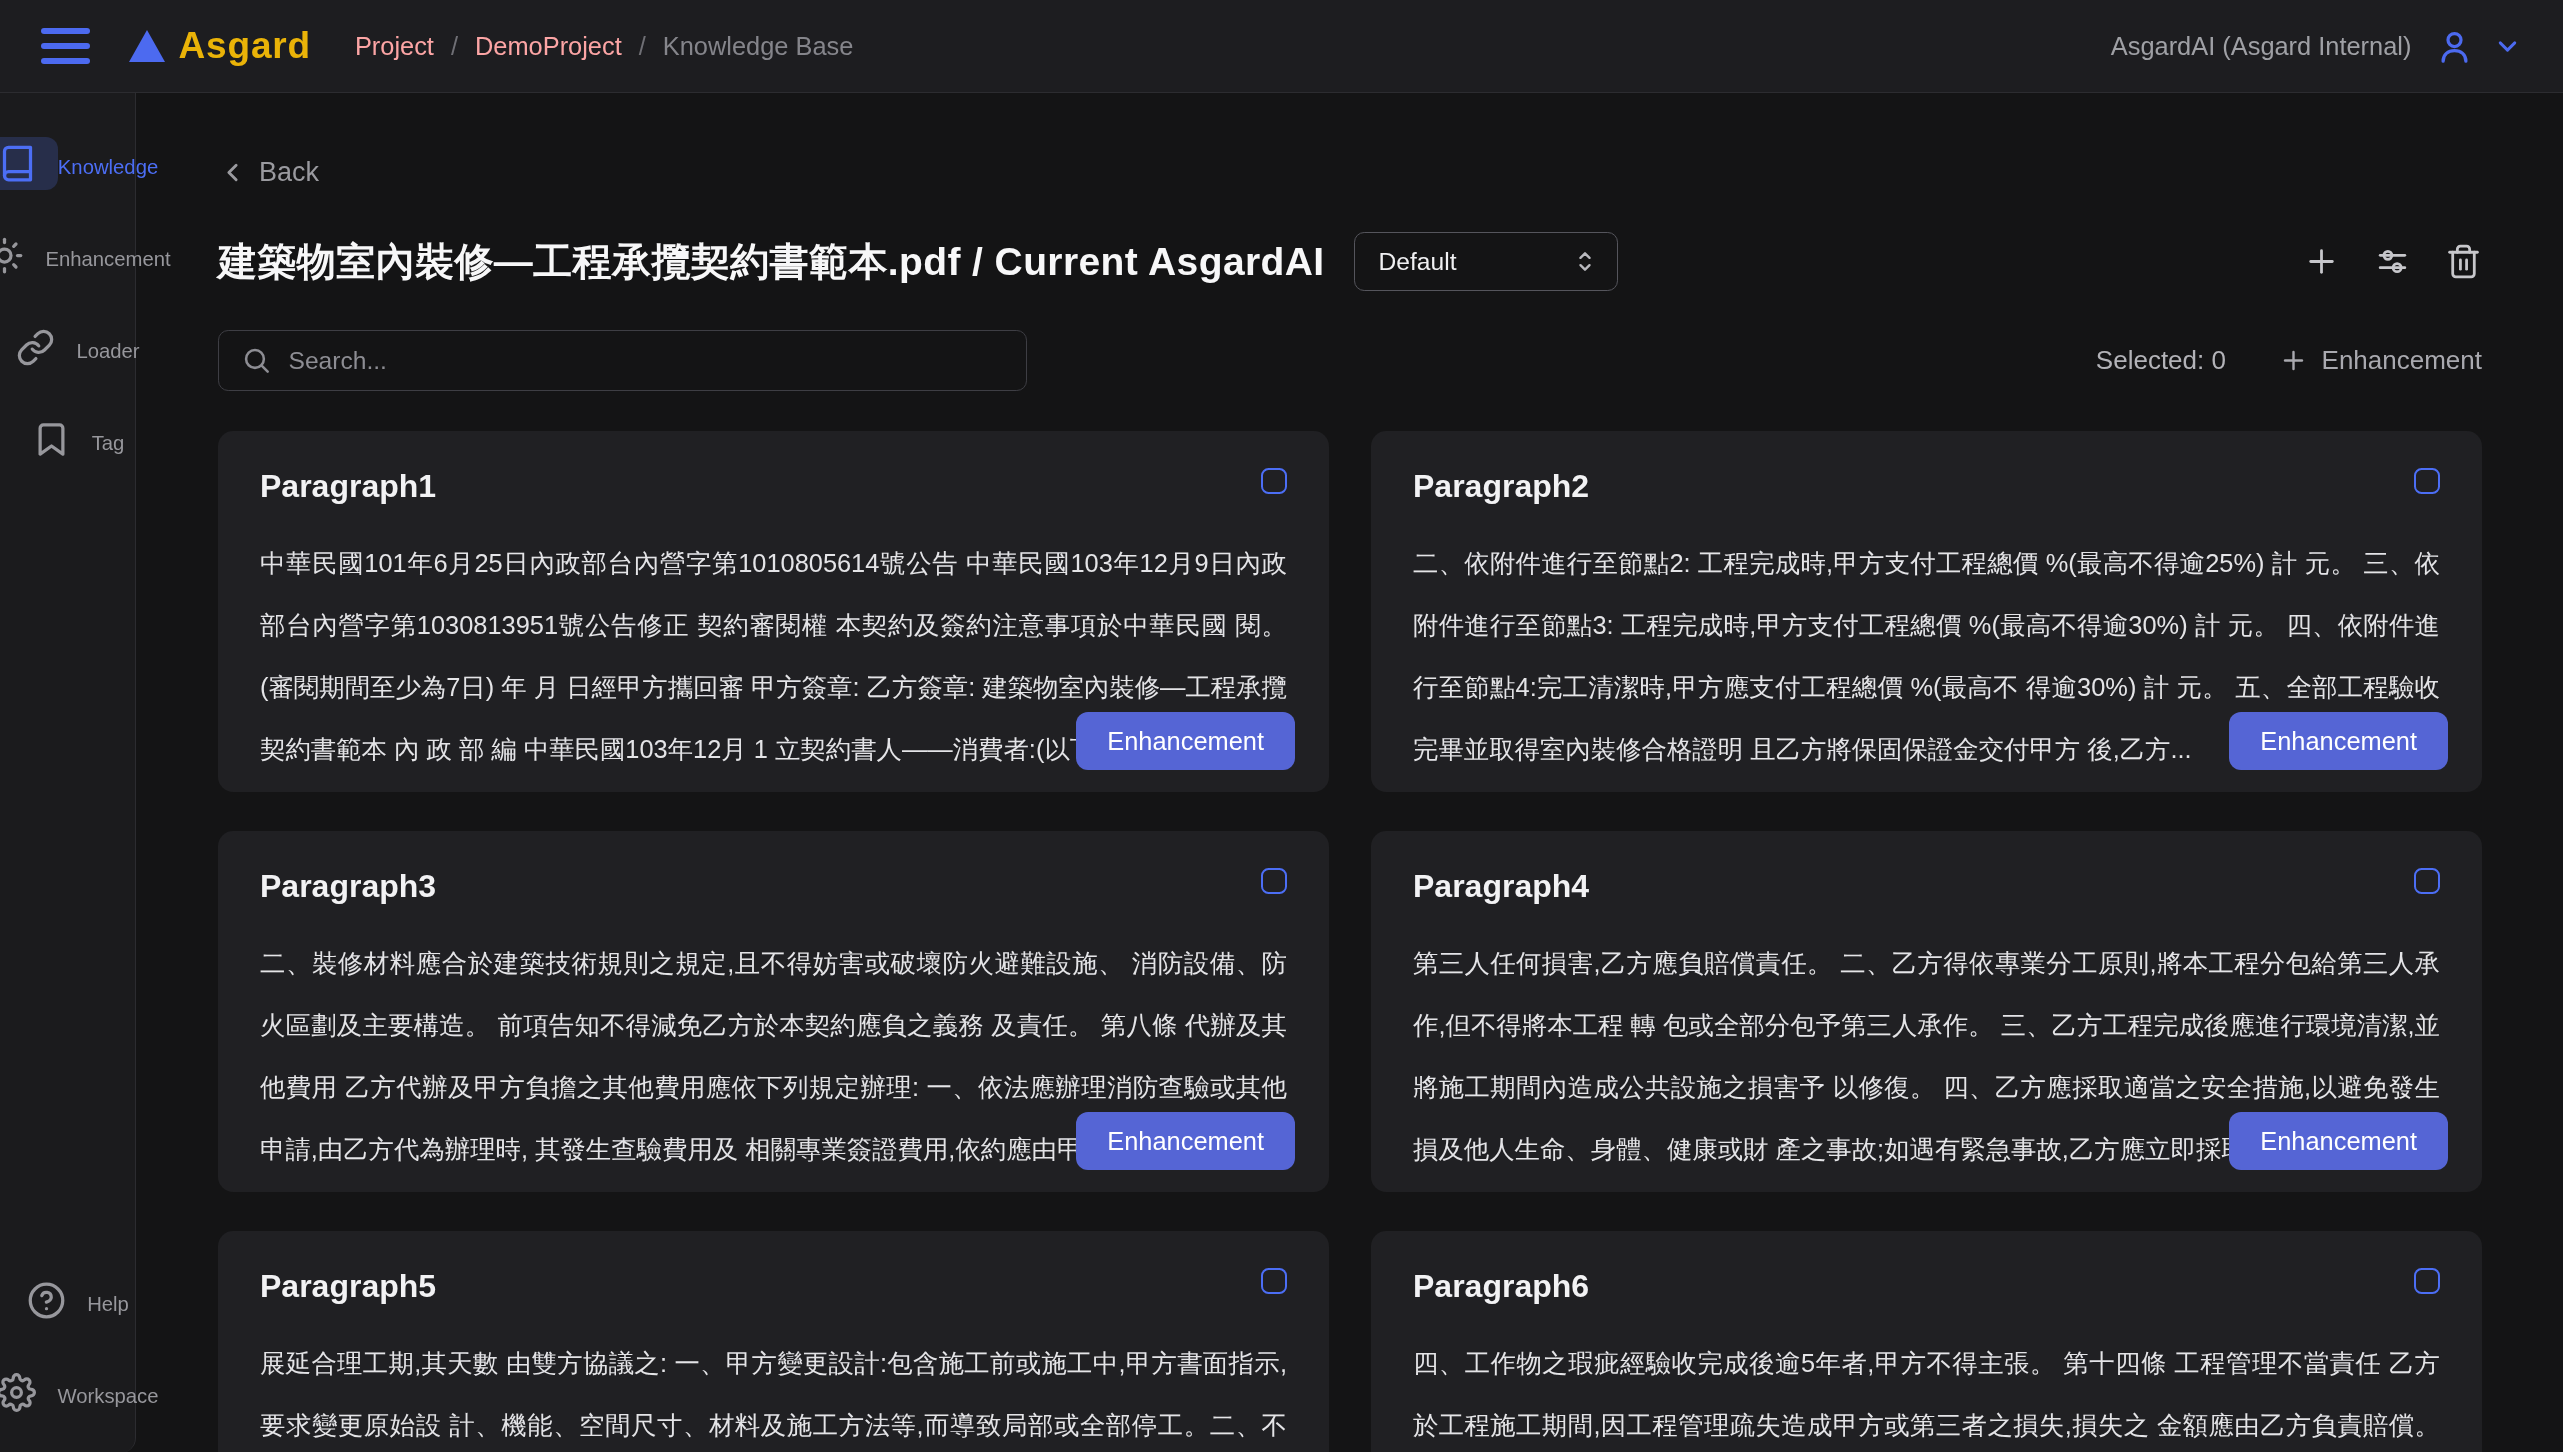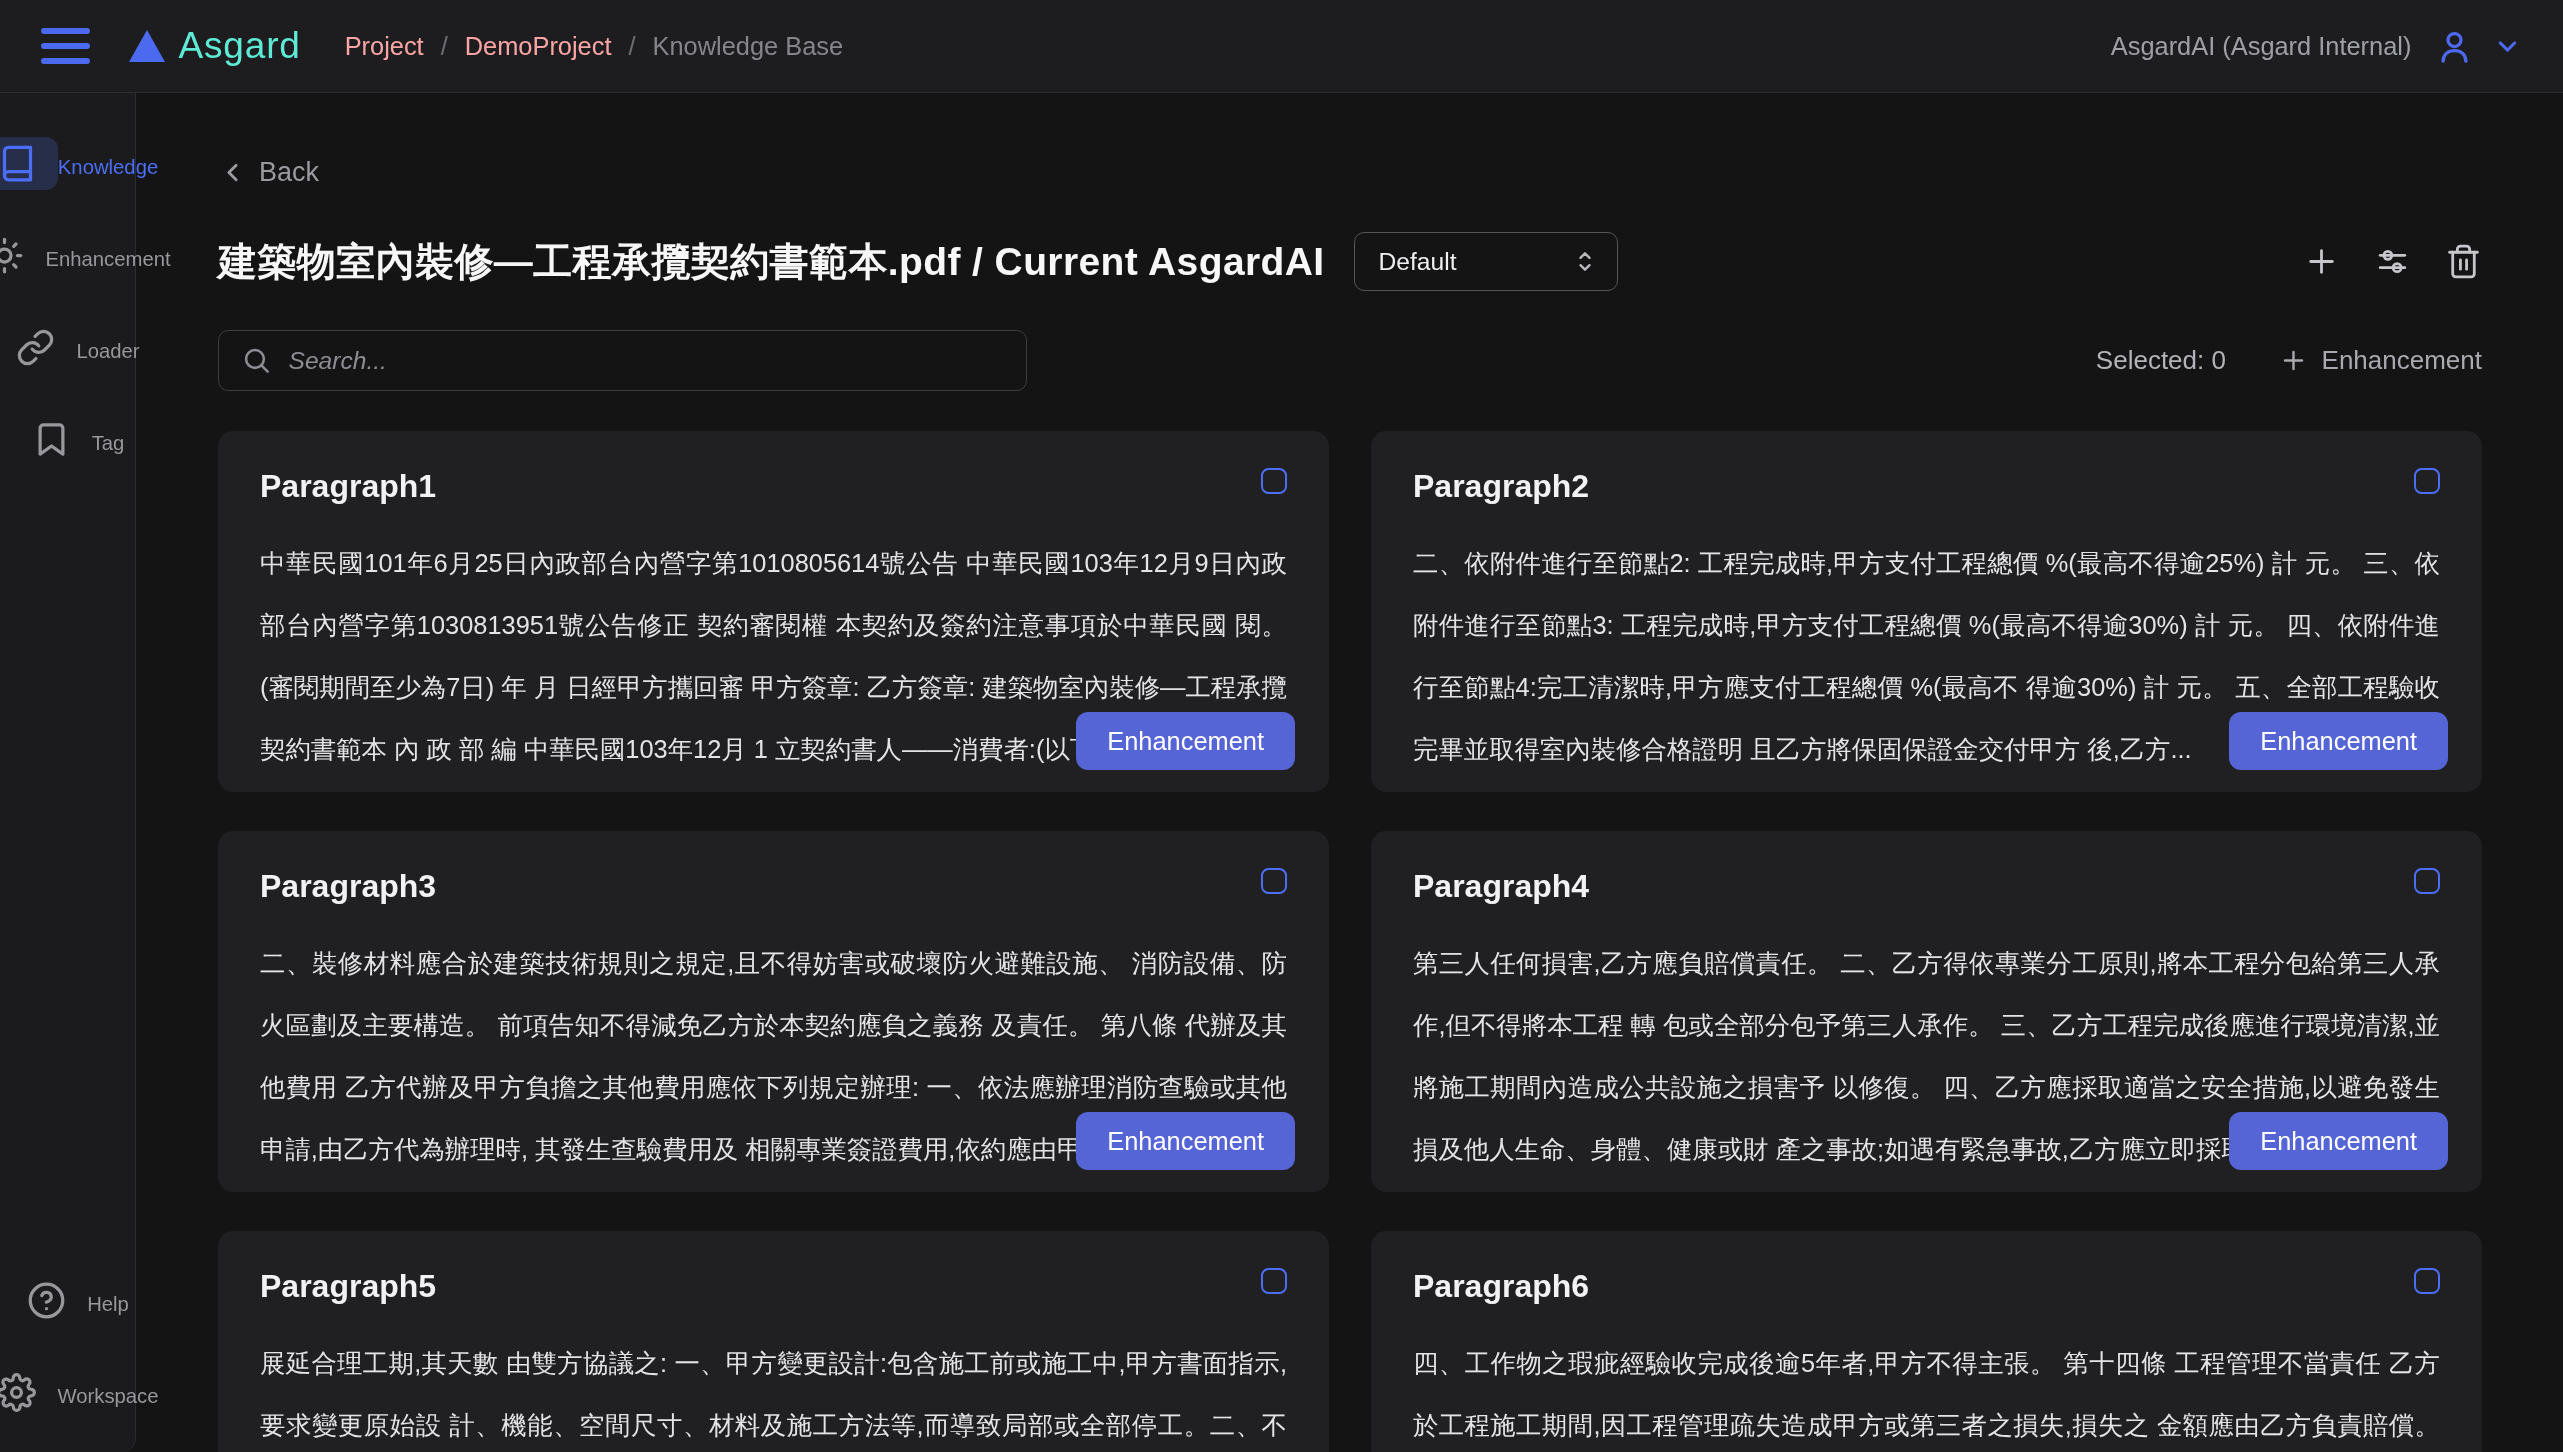--- a/index.html
+++ b/index.html
@@ -6,21 +6,21 @@
   html,body { background:#0f0f10; }
   body { font-family:"Liberation Sans", sans-serif; }
   .app { position:relative; width:2563px; height:1453px; background:#141415; overflow:hidden; display:flex; flex-direction:column; }
 
   
   .navbar { height:93px; flex:0 0 93px; background:#1d1d20; border-bottom:0.8px solid #2c2c30; display:flex; align-items:center; padding:0 41px; }
   .hamburger { width:49px; height:36px; display:flex; flex-direction:column; justify-content:space-between; cursor:pointer; }
   .hamburger span { display:block; height:6px; border-radius:3.4px; background:#4c6af0; }
   .brand { display:flex; align-items:center; margin-left:39px; }
   .brand-triangle { width:0; height:0; border-left:18.6px solid transparent; border-right:18.6px solid transparent; border-bottom:32px solid #4c6af0; margin-right:13.6px; }
-  .brand-name { color:#5eead4; font-size:37px; font-weight:normal; letter-spacing:0.8px; }
+  .brand-name { color:#eab308; font-size:37px; font-weight:bold; letter-spacing:0.8px; }
   .breadcrumb { display:flex; align-items:center; margin-left:44px; font-size:25.4px; }
   .breadcrumb .crumb { color:#fca5a5; }
   .breadcrumb .sep { color:#6f6f75; margin:0 17px; }
   .breadcrumb .crumb.current { color:#85858b; }
   .nav-right { margin-left:auto; display:flex; align-items:center; }
   .account-name { color:#9fa0a5; font-size:25.4px; margin-right:24px; }
   .icon { display:inline-flex; align-items:center; justify-content:center; }
   .icon svg { display:block; }
   .accent { color:#4c6af0; }
 
@@ -45,21 +45,21 @@
   .title-row { display:flex; align-items:center; margin-bottom:39px; }
   .page-title { color:#f7f7f8; font-size:39px; font-weight:bold; letter-spacing:0.4px; }
   .segment-select { margin-left:29px; width:264px; height:59px; border:1.7px solid #55555c; border-radius:10.2px; background:transparent; display:flex; align-items:center; padding:0 20.3px 0 24px; cursor:pointer; }
   .segment-select .value { color:#f0f0f2; font-size:24.6px; flex:1; }
   .title-actions { margin-left:auto; display:flex; align-items:center; color:#c7c7cb; }
   .title-actions .act { margin-left:34px; cursor:pointer; }
 
   
   .toolbar-row { display:flex; align-items:center; margin-bottom:40px; }
   .search-box { width:809px; height:61px; border:1.7px solid #3e3e44; border-radius:10.2px; display:flex; align-items:center; padding:0 22px; color:#8d8d93; }
-  .search-box input { flex:1; margin-left:17px; background:transparent; border:none; outline:none; color:#e8e8ea; font-size:24.6px; font-family:"Liberation Sans", sans-serif;font-style:italic; }
+  .search-box input { flex:1; margin-left:17px; background:transparent; border:none; outline:none; color:#e8e8ea; font-size:24.6px; font-family:"Liberation Sans", sans-serif; }
   .search-box input::placeholder { color:#8d8d93; }
   .toolbar-right { margin-left:auto; display:flex; align-items:center; }
   .selected-count { color:#b3b3b8; font-size:26px; }
   .add-enh { display:flex; align-items:center; color:#a9a9af; font-size:26px; margin-left:53px; cursor:pointer; }
   .add-enh .icon { margin-right:13.6px; }
 
   
   .cards-grid { display:grid; grid-template-columns:1fr 1fr; column-gap:42px; row-gap:39px; }
   .card { position:relative; background:#202023; border-radius:15.3px; height:361px; padding:37px 42px; overflow:hidden; }
   .card-title { color:#f2f2f4; font-size:32px; font-weight:bold; }

